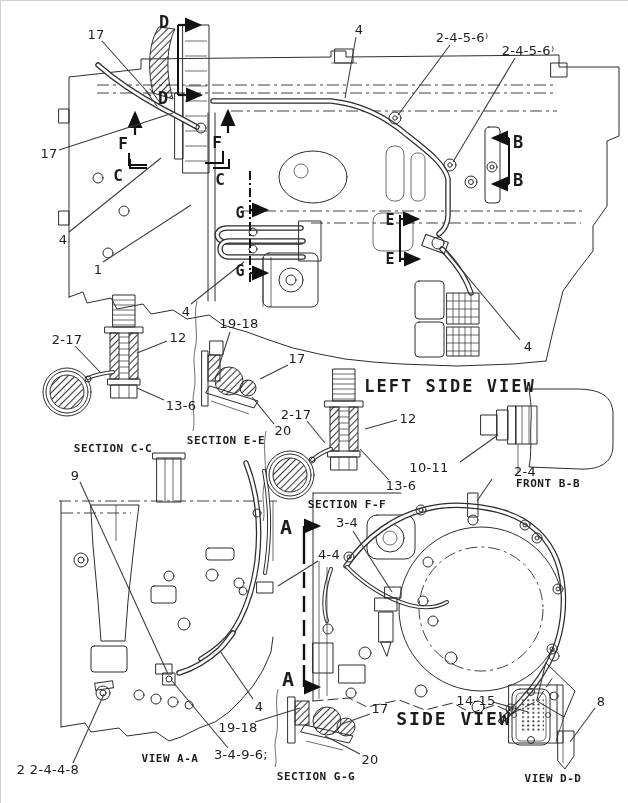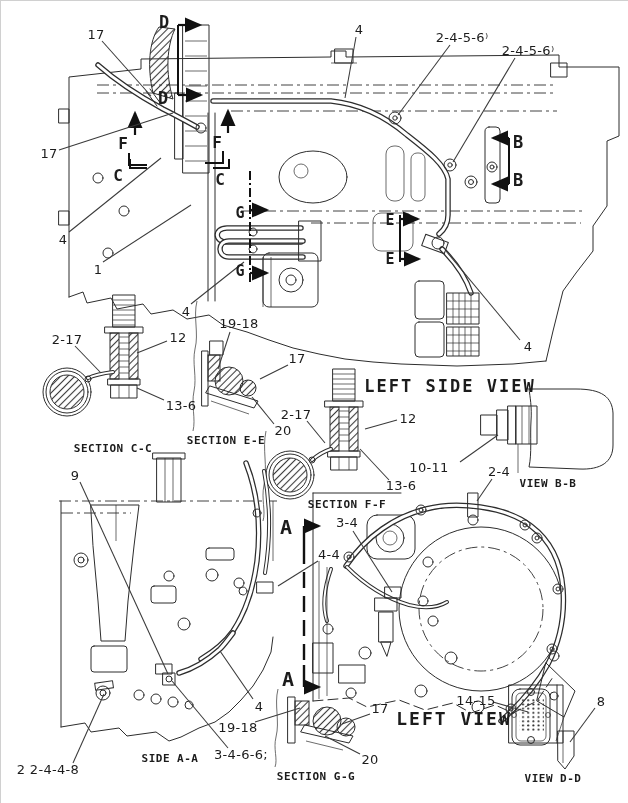--- a/index.html
+++ b/index.html
@@ -368,27 +368,27 @@
   <div class="lbl co" style="left:527px;top:345px">4</div>
   <div class="lbl co" style="left:66px;top:338px">2-17</div>
   <div class="lbl co" style="left:177px;top:336px">12</div>
   <div class="lbl co" style="left:180px;top:404px">13-6</div>
   <div class="lbl co" style="left:296px;top:357px">17</div>
   <div class="lbl co" style="left:282px;top:429px">20</div>
   <div class="lbl co" style="left:295px;top:413px">2-17</div>
   <div class="lbl co" style="left:407px;top:417px">12</div>
   <div class="lbl co" style="left:400px;top:484px">13-6</div>
   <div class="lbl co" style="left:428px;top:466px">10-11</div>
-  <div class="lbl co" style="left:498px;top:470px">2-4</div>
+  <div class="lbl co" style="left:524px;top:470px">2-4</div>
   <div class="lbl co" style="left:74px;top:474px">9</div>
   <div class="lbl co" style="left:328px;top:553px">4-4</div>
   <div class="lbl co" style="left:346px;top:521px">3-4</div>
   <div class="lbl co" style="left:258px;top:705px">4</div>
   <div class="lbl co" style="left:237px;top:726px">19-18</div>
-  <div class="lbl co" style="left:240px;top:753px">3-4-6-6;</div>
+  <div class="lbl co" style="left:240px;top:753px">3-4-9-6;</div>
   <div class="lbl co" style="left:47px;top:768px">2 2-4-4-8</div>
   <div class="lbl co" style="left:379px;top:707px">17</div>
   <div class="lbl co" style="left:369px;top:758px">20</div>
   <div class="lbl co" style="left:475px;top:699px">14-15</div>
   <div class="lbl co" style="left:600px;top:700px">8</div>
 
   <div class="lbl sl" style="left:163px;top:21px;font-size:17px">D</div>
   <div class="lbl sl" style="left:162px;top:97px;font-size:17px">D</div>
   <div class="lbl sl" style="left:122px;top:142px;font-size:16px">F</div>
   <div class="lbl sl" style="left:216px;top:141px;font-size:16px">F</div>
@@ -397,23 +397,23 @@
   <div class="lbl sl" style="left:239px;top:212px;font-size:15px">G</div>
   <div class="lbl sl" style="left:239px;top:270px;font-size:15px">G</div>
   <div class="lbl sl" style="left:389px;top:219px;font-size:15px">E</div>
   <div class="lbl sl" style="left:389px;top:258px;font-size:15px">E</div>
   <div class="lbl sl" style="left:517px;top:141px;font-size:17px">B</div>
   <div class="lbl sl" style="left:517px;top:179px;font-size:17px">B</div>
   <div class="lbl sl" style="left:285px;top:526px;font-size:20px">A</div>
   <div class="lbl sl" style="left:287px;top:678px;font-size:20px">A</div>
 
   <div class="lbl ttl big" style="left:449px;top:385px;font-size:17px">LEFT SIDE VIEW</div>
-  <div class="lbl ttl big" style="left:453px;top:717px;font-size:18px">LEFT VIEW</div>
+  <div class="lbl ttl big" style="left:453px;top:717px;font-size:18px">SIDE VIEW</div>
   <div class="lbl ttl" style="left:112px;top:447px">SECTION C-C</div>
   <div class="lbl ttl" style="left:225px;top:439px">SECTION E-E</div>
   <div class="lbl ttl" style="left:346px;top:503px">SECTION F-F</div>
   <div class="lbl ttl" style="left:315px;top:775px">SECTION G-G</div>
-  <div class="lbl ttl" style="left:169px;top:757px">SIDE A-A</div>
-  <div class="lbl ttl" style="left:547px;top:482px">VIEW B-B</div>
+  <div class="lbl ttl" style="left:169px;top:757px">VIEW A-A</div>
+  <div class="lbl ttl" style="left:547px;top:482px">FRONT B-B</div>
   <div class="lbl ttl" style="left:552px;top:777px">VIEW D-D</div>
 </div>
 
 </div>
 
 </body></html>

